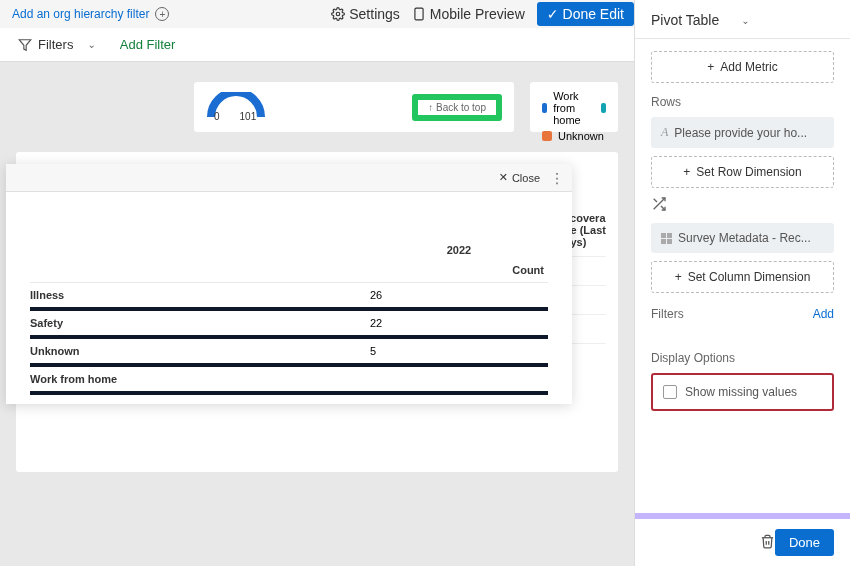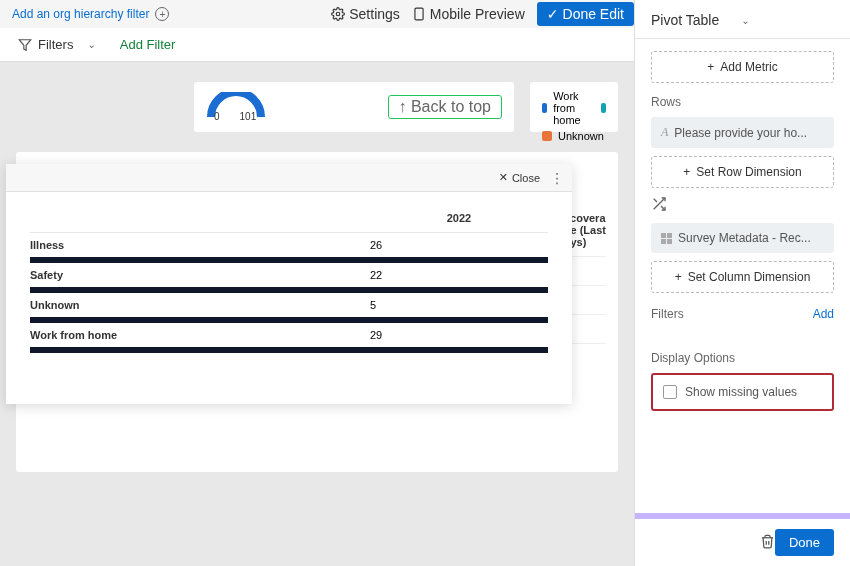--- a/index.html
+++ b/index.html
@@ -19,21 +19,21 @@
     .add-filter-link { color: #15803d; cursor: pointer; }
     .chevron { font-size: 10px; color: #666; margin-left: 8px; }
     
     
     .canvas { position: absolute; top: 62px; left: 0; right: 216px; bottom: 0; background: #e8e8e8; padding: 20px 16px; }
     
     
     .top-widgets { display: flex; gap: 16px; margin-bottom: 20px; position: relative; height: 50px; }
     .gauge-widget { flex: 0 0 320px; background: #fff; border-radius: 3px; padding: 8px 12px; position: relative; display: flex; align-items: center; justify-content: center; margin-left: 178px; }
     .gauge-val { font-size: 10px; color: #333; }
-    .back-to-top { border: 1px solid #22c55e; padding: 2px 10px; font-size: 16px; color: #666; border-radius: 3px; margin-left: auto; }
+    .back-to-top { border: 6px solid #22c55e; padding: 2px 10px; font-size: 10px; color: #666; border-radius: 3px; margin-left: auto; }
     .legend-widget { flex: 1; background: #fff; border-radius: 3px; padding: 8px 12px; font-size: 11px; }
     .legend-row { display: flex; align-items: center; gap: 6px; margin-bottom: 4px; }
     .legend-swatch { width: 10px; height: 10px; border-radius: 2px; }
     
     
     .bottom-widget { background: #fff; border-radius: 3px; height: 320px; position: relative; padding: 10px; }
     .bottom-right-panel { position: absolute; right: 12px; top: 60px; width: 68px; font-size: 11px; }
     .br-title { font-weight: 600; text-align: center; margin-bottom: 8px; color: #333; }
     .br-row { display: flex; align-items: center; gap: 6px; margin-bottom: 10px; border-top: 1px solid #eee; padding-top: 6px; }
     .br-chevron { color: #0a6ed1; font-size: 10px; }
@@ -41,23 +41,23 @@
     
     .modal { position: absolute; top: 164px; left: 6px; width: 566px; height: 240px; background: #fff; box-shadow: 0 2px 12px rgba(0,0,0,0.15); z-index: 100; }
     .modal-header { height: 28px; background: #f7f7f7; display: flex; align-items: center; justify-content: flex-end; padding: 0 8px; border-bottom: 1px solid #e0e0e0; }
     .modal-close { display: flex; align-items: center; gap: 4px; font-size: 11px; color: #333; cursor: pointer; }
     .modal-menu { color: #666; margin-left: 10px; font-size: 14px; cursor: pointer; }
     .modal-body { padding: 20px 24px 10px 24px; }
     .modal-table { width: 100%; font-size: 11px; }
     .modal-table-head { display: flex; border-bottom: 1px solid #e8e8e8; }
     .mth-left { flex: 0 0 340px; }
     .mth-right { flex: 1; text-align: right; color: #333; }
-    .mth-year { text-align: center; padding-bottom: 8px; font-weight: 600; }
+    .mth-year { text-align: center; padding-bottom: 8px; font-weight: 600; margin-top: 32px; }
     .mth-count { text-align: right; font-weight: 600; padding-bottom: 6px; padding-right: 4px; }
-    .modal-row { display: flex; padding: 6px 0; border-bottom: 6px solid #0f172a; }
+    .modal-row { display: flex; padding: 6px 0; border-bottom: 4px solid #0f172a; }
     .mr-label { flex: 0 0 340px; font-weight: 600; color: #333; }
     .mr-val { flex: 1; text-align: left; padding-right: 4px; }
     
     
     .side-panel { position: absolute; top: 0; right: 0; width: 216px; height: 100%; background: #fff; border-left: 1px solid #ddd; display: flex; flex-direction: column; }
     .sp-header { padding: 12px 16px 10px 16px; border-bottom: 1px solid #e5e5e5; display: flex; align-items: center; gap: 22px; font-size: 14px; color: #333; }
     .sp-body { flex: 1; padding: 12px 16px; overflow-y: auto; }
     .sp-section-label { font-size: 12px; color: #666; margin-bottom: 8px; margin-top: 12px; }
     .sp-btn { width: 100%; border: 1px dashed #bbb; background: #fff; padding: 8px; font-size: 12px; color: #333; display: flex; align-items: center; justify-content: center; gap: 6px; cursor: pointer; border-radius: 3px; margin-bottom: 6px; }
     .sp-chip { width: 100%; background: #edf0f3; padding: 8px 10px; font-size: 12px; color: #555; border-radius: 3px; margin-bottom: 8px; display: flex; align-items: center; gap: 6px; white-space: nowrap; overflow: hidden; text-overflow: ellipsis; }
@@ -168,37 +168,37 @@
       <span>Close</span>
     </div>
     <span class="modal-menu">⋮</span>
   </div>
   <div class="modal-body">
     <div class="modal-table">
       <div class="modal-table-head">
         <div class="mth-left"></div>
         <div class="mth-right">
           <div class="mth-year">2022</div>
+          <div class="mth-count">Count</div>
         </div>
       </div>
       <div class="modal-row">
           <div class="mr-label">Illness</div>
           <div class="mr-val">26</div>
         </div>
       <div class="modal-row">
           <div class="mr-label">Safety</div>
           <div class="mr-val">22</div>
         </div>
       <div class="modal-row">
           <div class="mr-label">Unknown</div>
           <div class="mr-val">5</div>
         </div>
       <div class="modal-row">
           <div class="mr-label">Work from home</div>
-          <div class="mr-val">29</div>
         </div>
     </div>
   </div>
 </div>
 
 <div class="side-panel">
   <div class="sp-header">
     <span>Pivot Table</span>
     <span style="font-size:10px;color:#666;">⌄</span>
   </div>

